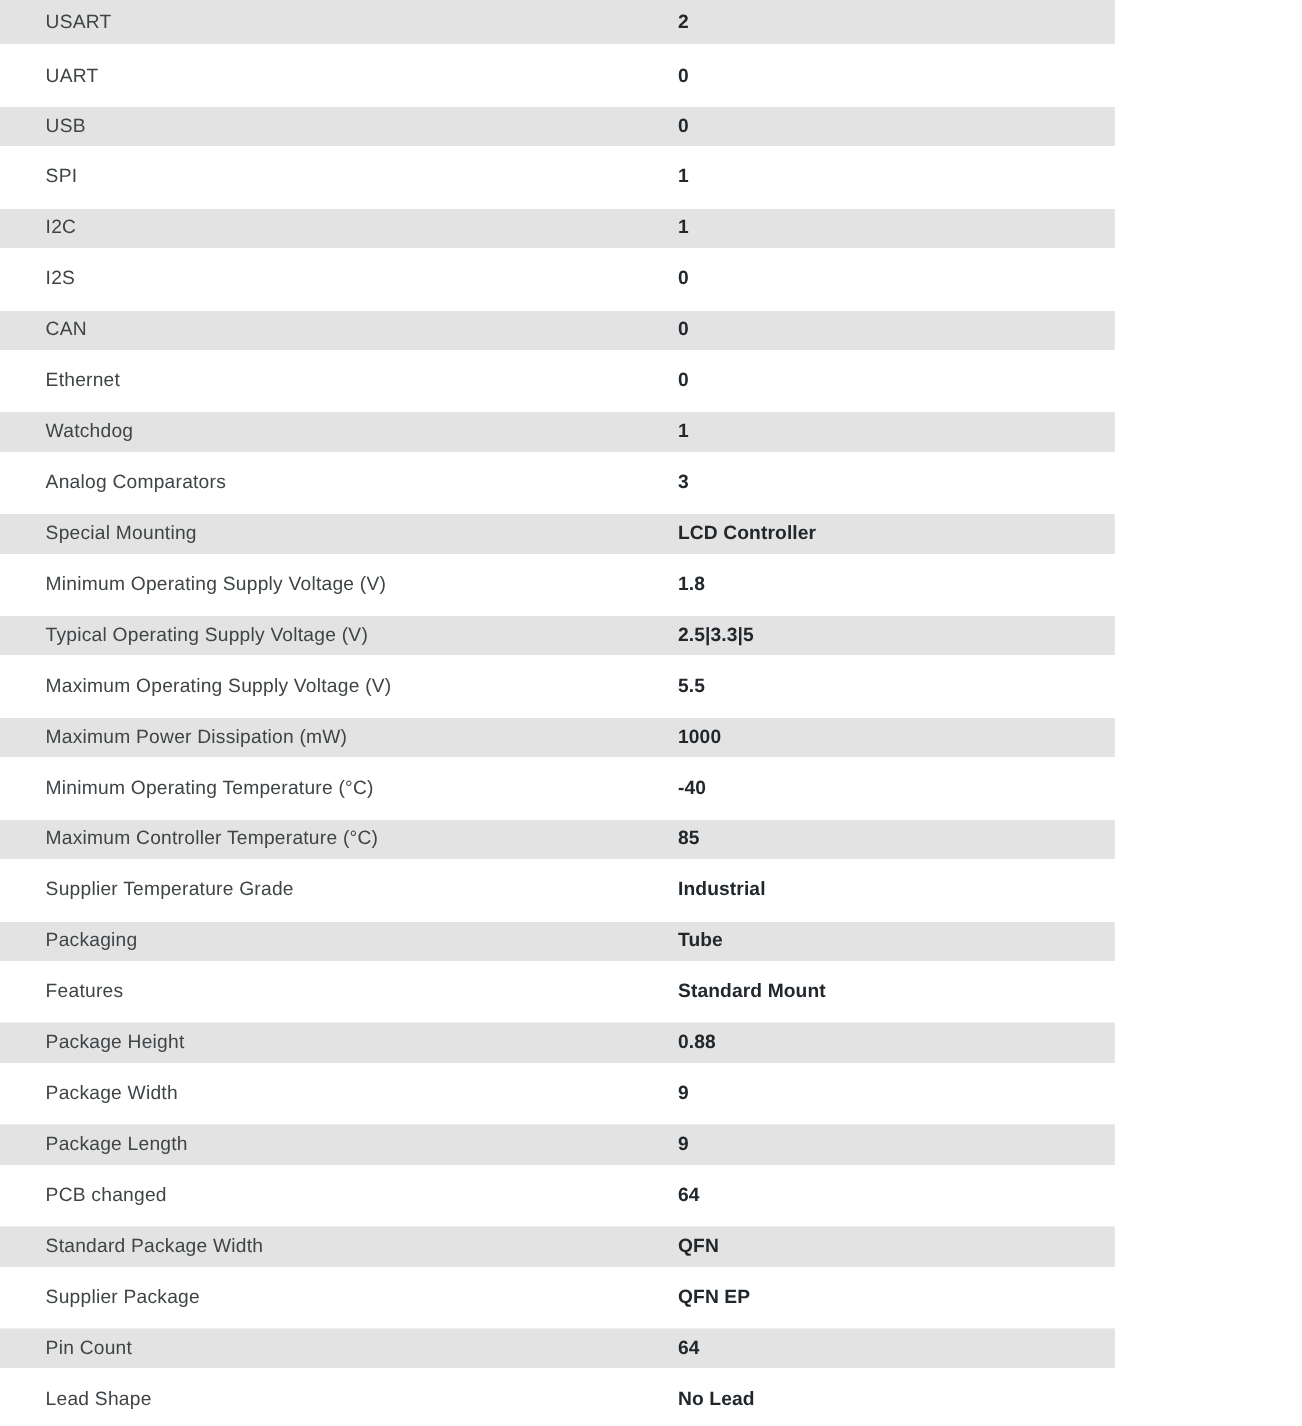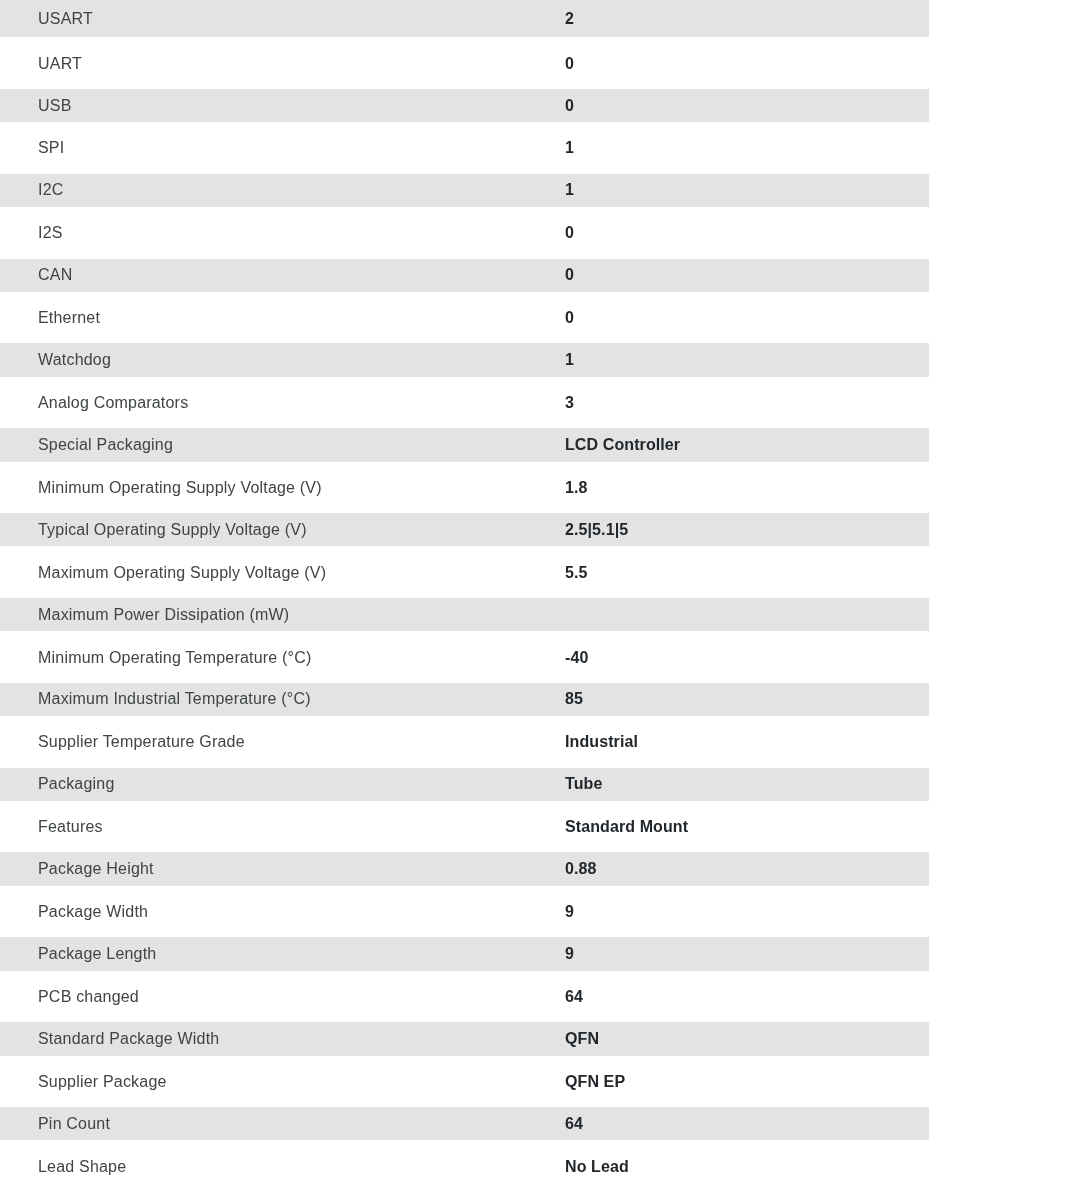--- a/index.html
+++ b/index.html
@@ -108,50 +108,51 @@
     <div class="cell label">Watchdog</div>
     <div class="cell value">1</div>
   </div>
 
   <div class="row">
     <div class="cell label">Analog Comparators</div>
     <div class="cell value">3</div>
   </div>
 
   <div class="row">
-    <div class="cell label">Special Packaging</div>
+    <div class="cell label">Special Mounting</div>
     <div class="cell value">LCD Controller</div>
   </div>
 
   <div class="row">
     <div class="cell label">Minimum Operating Supply Voltage (V)</div>
     <div class="cell value">1.8</div>
   </div>
 
   <div class="row">
     <div class="cell label">Typical Operating Supply Voltage (V)</div>
-    <div class="cell value">2.5|5.1|5</div>
+    <div class="cell value">2.5|3.3|5</div>
   </div>
 
   <div class="row">
     <div class="cell label">Maximum Operating Supply Voltage (V)</div>
     <div class="cell value">5.5</div>
   </div>
 
   <div class="row">
     <div class="cell label">Maximum Power Dissipation (mW)</div>
+    <div class="cell value">1000</div>
   </div>
 
   <div class="row">
     <div class="cell label">Minimum Operating Temperature (°C)</div>
     <div class="cell value">-40</div>
   </div>
 
   <div class="row">
-    <div class="cell label">Maximum Industrial Temperature (°C)</div>
+    <div class="cell label">Maximum Controller Temperature (°C)</div>
     <div class="cell value">85</div>
   </div>
 
   <div class="row">
     <div class="cell label">Supplier Temperature Grade</div>
     <div class="cell value">Industrial</div>
   </div>
 
   <div class="row">
     <div class="cell label">Packaging</div>

